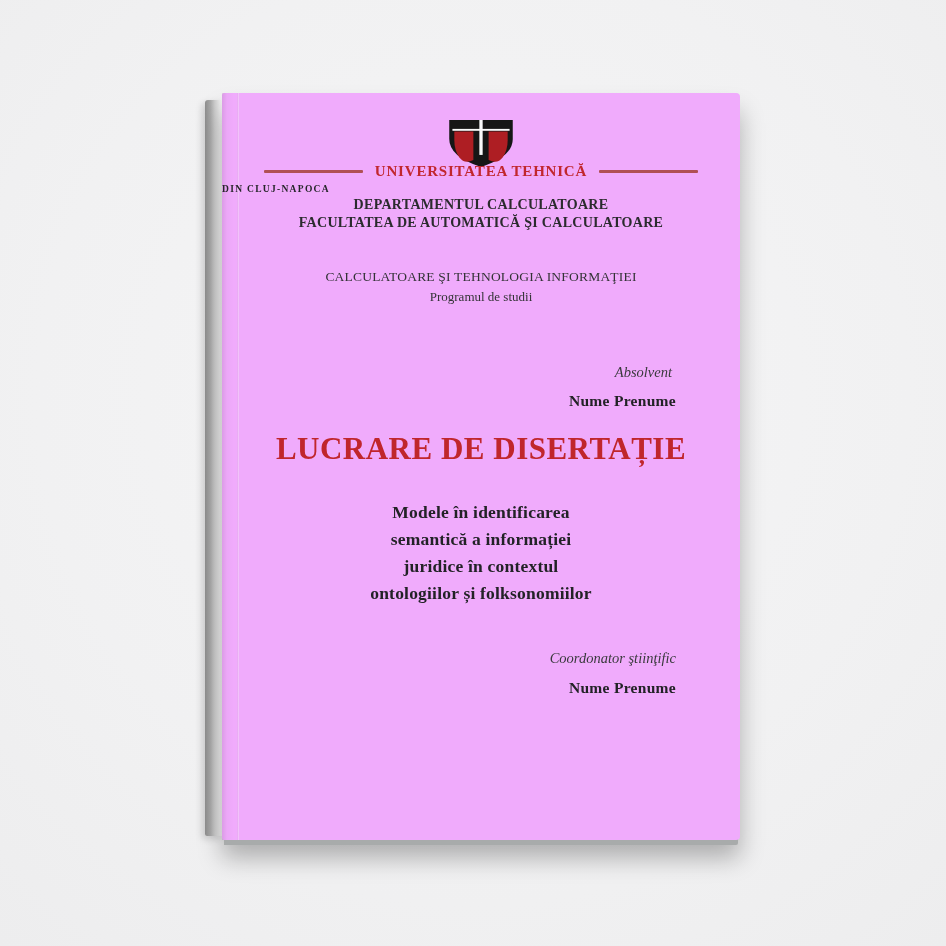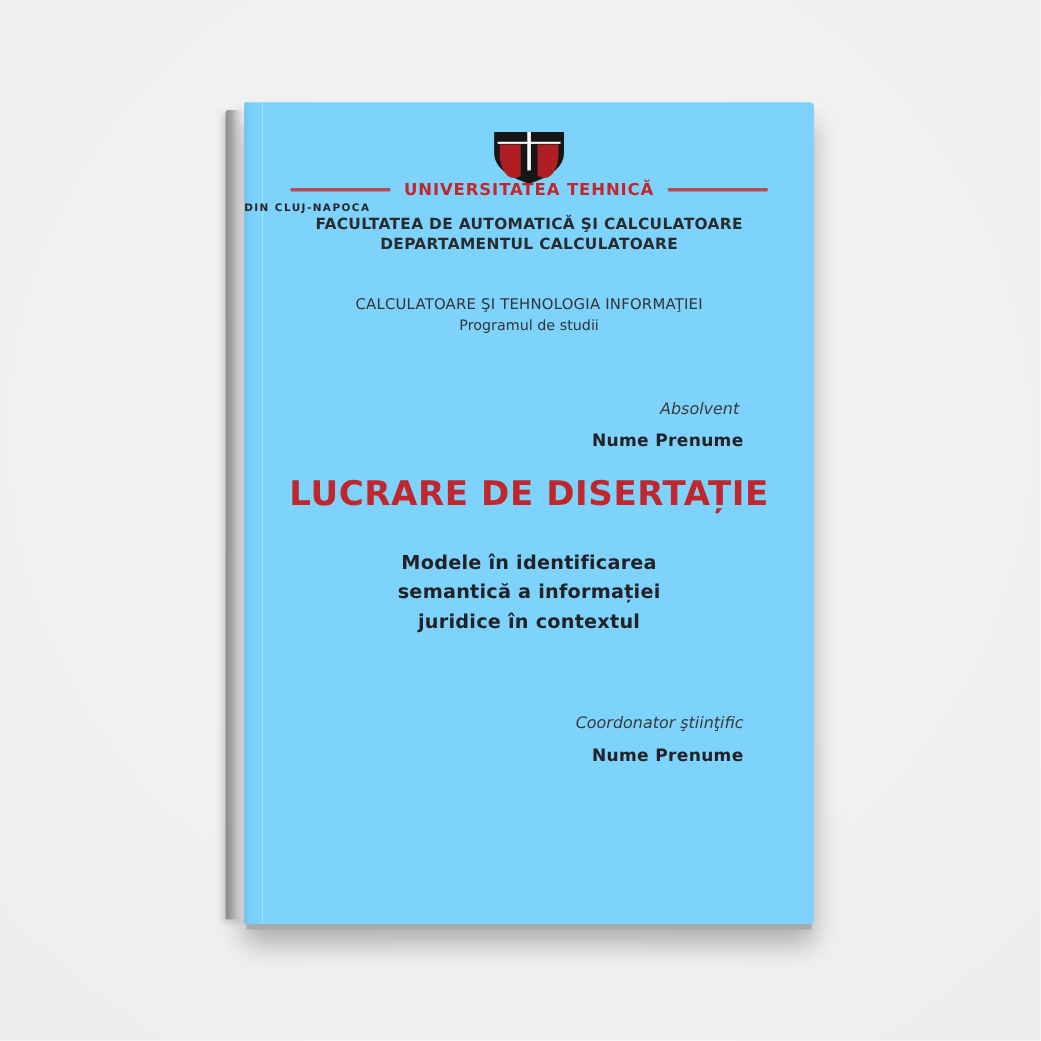--- a/index.html
+++ b/index.html
@@ -11,23 +11,24 @@
   }
   .book { position:absolute; left:205px; top:93px; width:535px; height:747px; }
   .pages-edge {
     position:absolute; left:0; top:7px; width:18px; height:736px;
     background: linear-gradient(to right,#8d8d8d 0%,#a9a9a9 30%,#cfcfcf 55%,#e9e9e9 80%,#f4f4f4 100%);
     border-radius:3px 0 0 2px;
     box-shadow:-3px 3px 7px rgba(0,0,0,0.15);
   }
   .cover {
     position:absolute; left:17px; top:0; width:518px; height:747px;
-    background:#7dd3fc;
+    background:#f0abfc;
     border-radius:2px 4px 4px 2px;
     box-shadow: 0 7px 0 -2px #a8abab, 0 18px 24px rgba(0,0,0,0.28);
+    font-family: Liberation Serif, serif;
   }
   .cover::before {
     content:""; position:absolute; left:0; top:0; bottom:0; width:26px;
     background:linear-gradient(to right, rgba(0,0,0,0.09) 0px, rgba(0,0,0,0.02) 5px, rgba(0,0,0,0) 12px);
     pointer-events:none;
   }
   .crease { position:absolute; left:15px; top:0; bottom:0; width:2px;
     background:linear-gradient(to right, rgba(0,0,0,0.05), rgba(255,255,255,0.4)); }
 
   .logo { position:absolute; top:27px; left:50%; transform:translateX(-50%); width:66px; height:47px; }
@@ -90,40 +91,41 @@
     </svg>
 
     <div class="univ-row">
       <div class="rule"></div>
       <div class="univ-name">UNIVERSITATEA TEHNICĂ</div>
       <div class="rule"></div>
     </div>
     <div class="univ-sub">DIN CLUJ-NAPOCA</div>
 
     <div class="faculty-block">
+      <div>DEPARTAMENTUL CALCULATOARE</div>
       <div>FACULTATEA DE AUTOMATICĂ ŞI CALCULATOARE</div>
-      <div>DEPARTAMENTUL CALCULATOARE</div>
     </div>
 
     <div class="program-block">
       <div class="program-name">CALCULATOARE ŞI TEHNOLOGIA INFORMAŢIEI</div>
       <div class="program-label">Programul de studii</div>
     </div>
 
     <div class="student-block">
       <div class="student-label">Absolvent</div>
       <div class="student-name">Nume Prenume</div>
     </div>
 
     <div class="thesis-title">LUCRARE DE DISERTAȚIE</div>
 
     <div class="thesis-subtitle">
       <div>Modele în identificarea</div>
       <div>semantică a informației</div>
       <div>juridice în contextul</div>
+      <div>ontologiilor și folksonomiilor</div>
     </div>
 
     <div class="advisor-block">
       <div class="advisor-label">Coordonator ştiinţific</div>
       <div class="advisor-name">Nume Prenume</div>
     </div>
 
   </div>
 </div>
 

